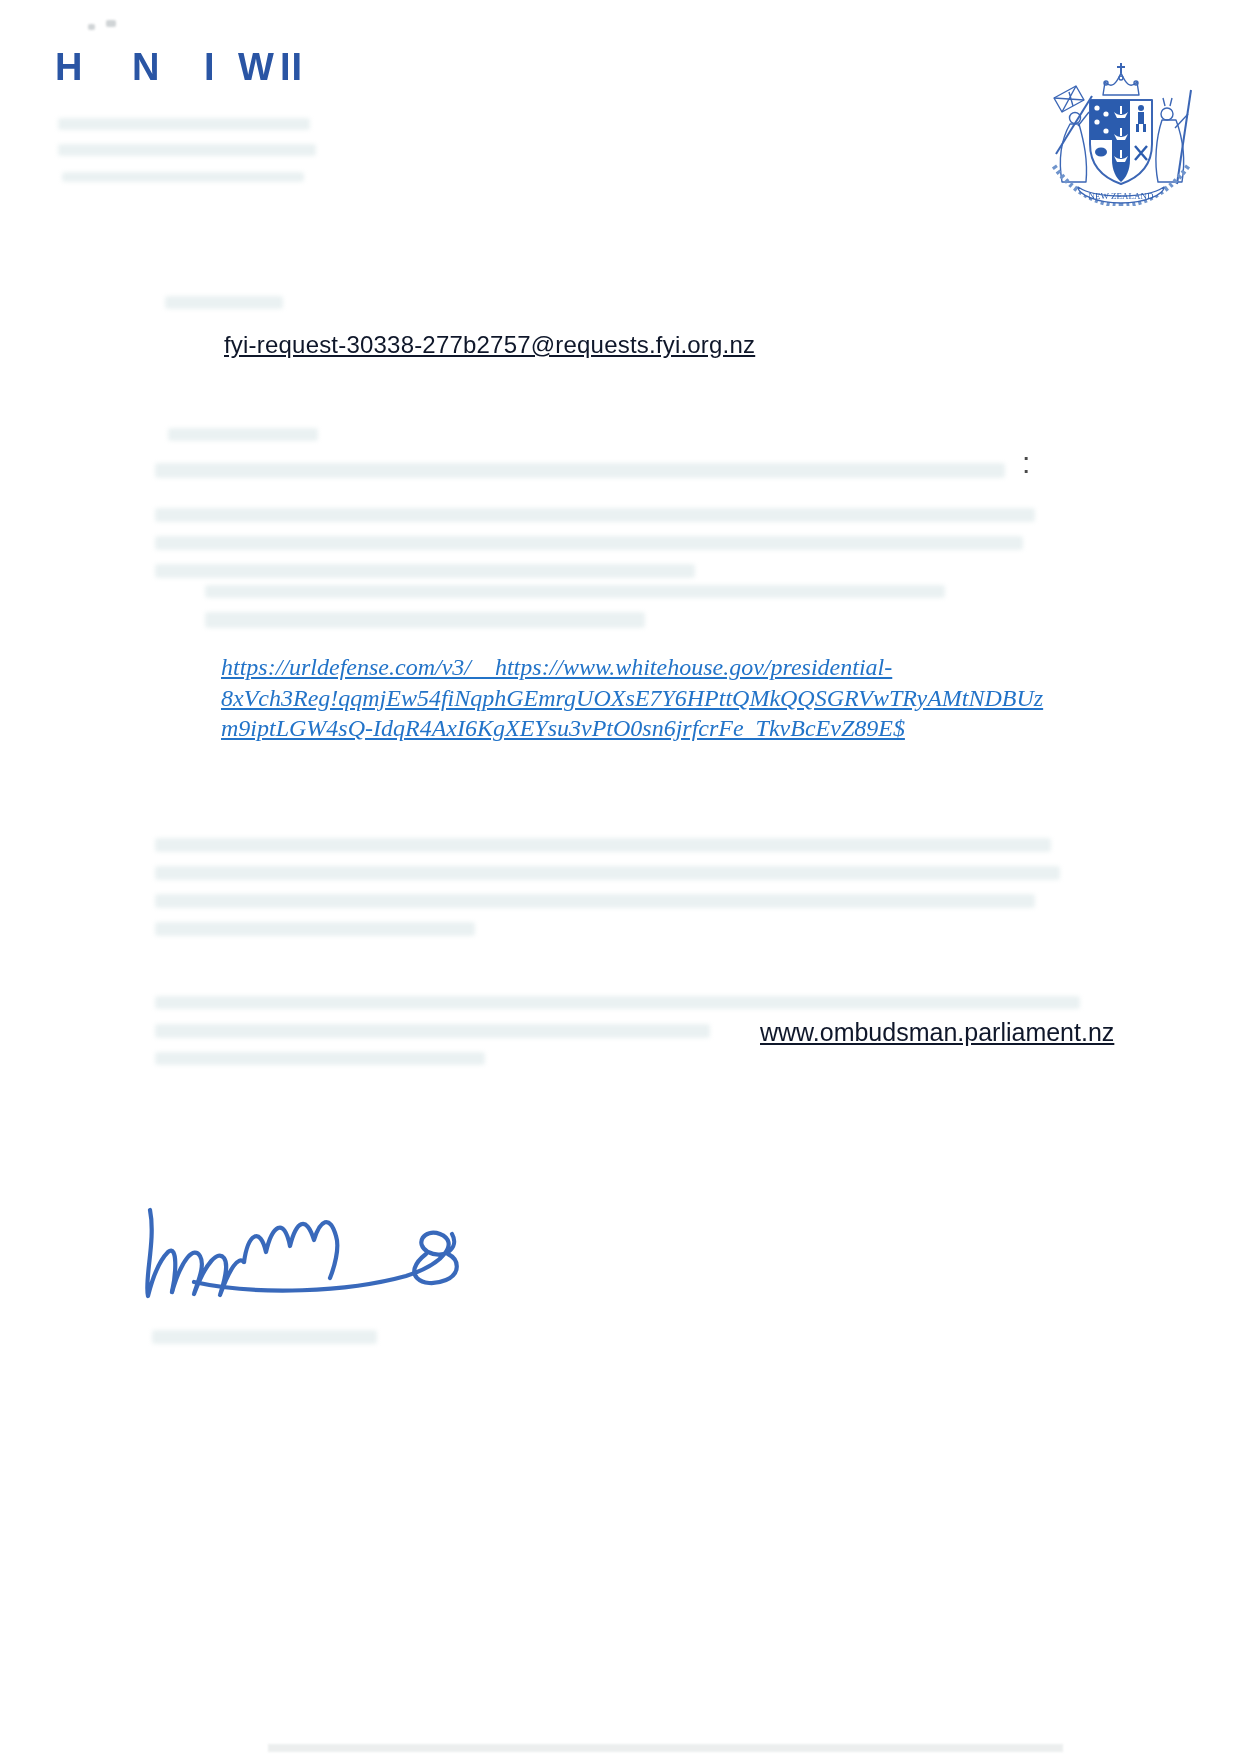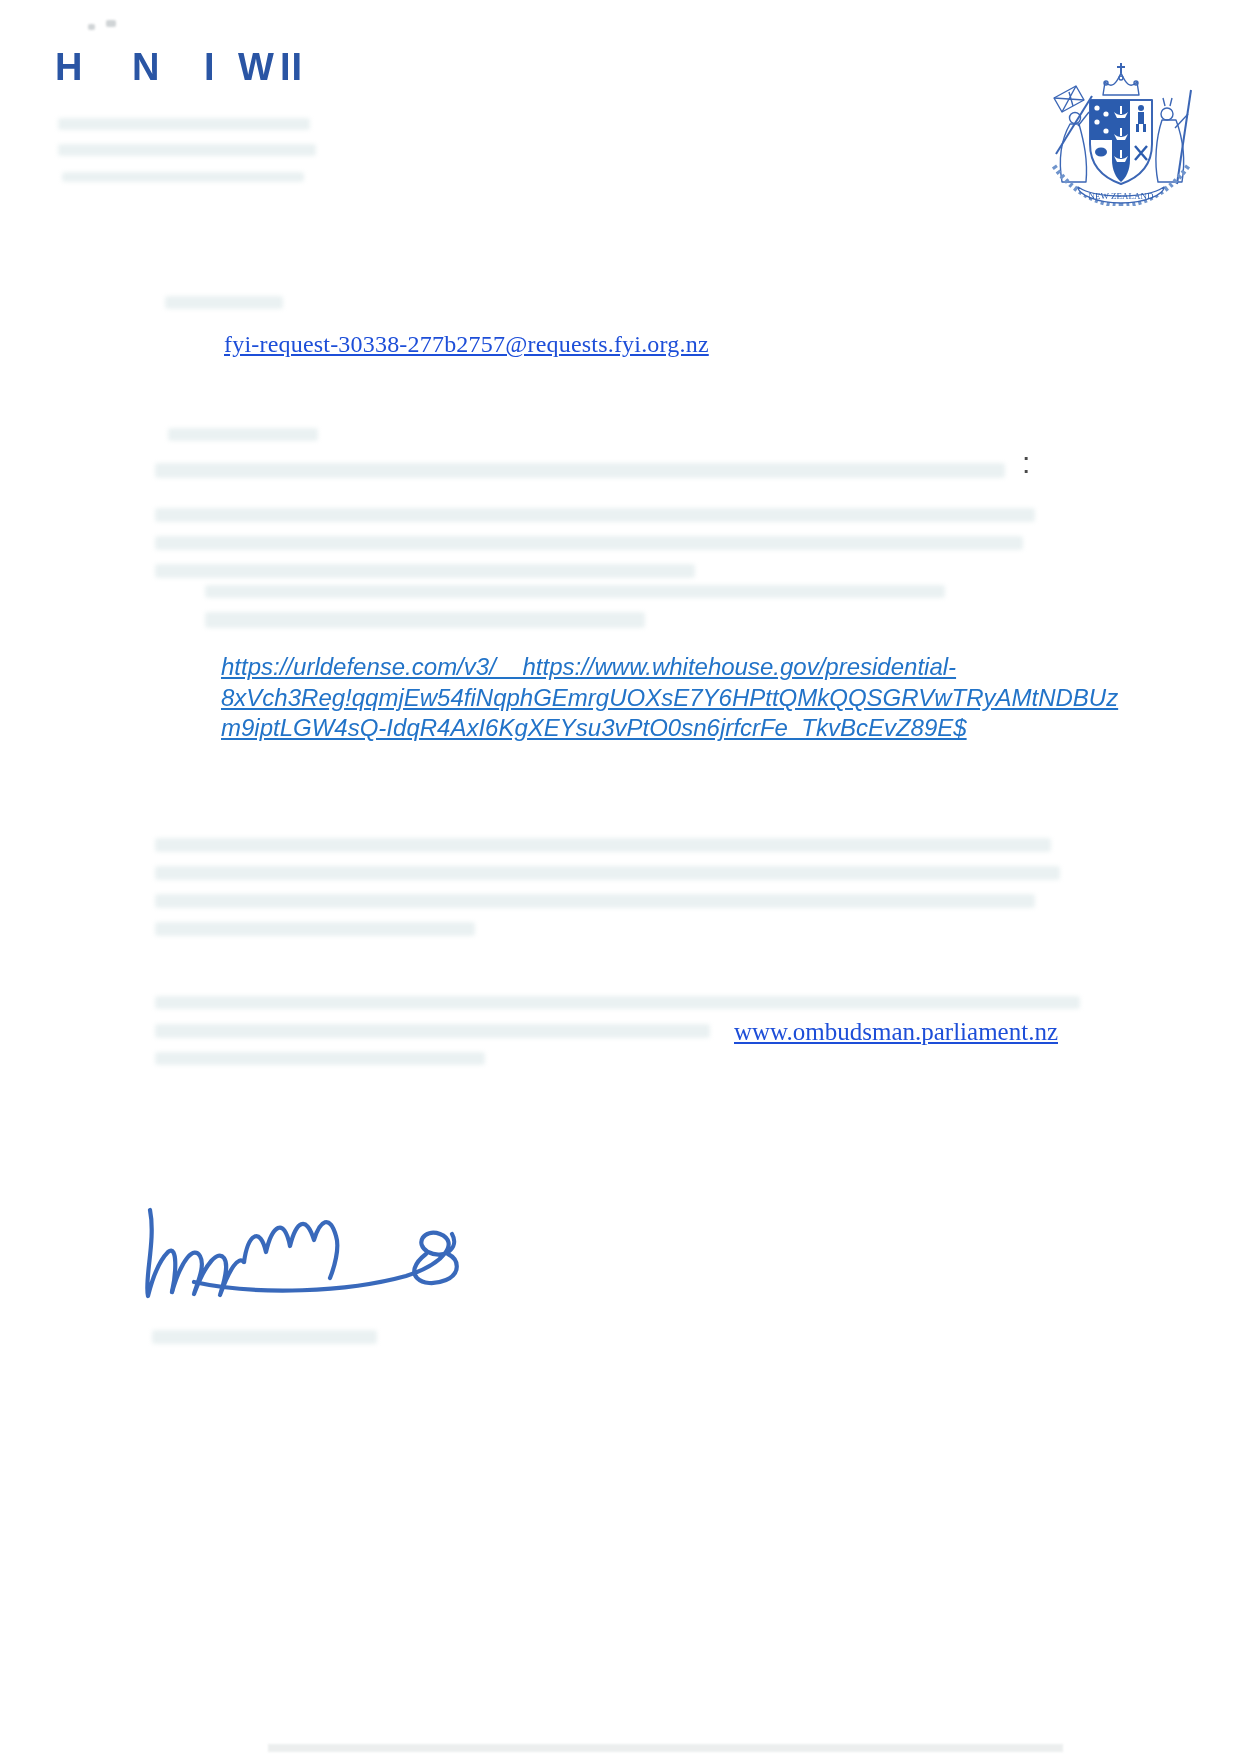--- a/index.html
+++ b/index.html
@@ -12,29 +12,29 @@
     position:absolute;top:46px;font-weight:bold;font-size:38px;
     color:#2a55a4;letter-spacing:1px;
   }
   
   .faint{
     position:absolute;background:rgba(186,209,212,0.30);
     border-radius:3px;filter:blur(2px);
   }
   .speck{position:absolute;background:rgba(150,160,165,0.45);border-radius:2px;filter:blur(1px);}
   
-  .doc-link{color:#1d4ed8;text-decoration:underline;cursor:pointer;font-family:Liberation Serif, serif;}
+  .doc-link{color:#0f172a;text-decoration:underline;cursor:pointer;}
   .email-link{position:absolute;left:224px;top:331px;font-size:24px;letter-spacing:0.2px;}
   .colon{position:absolute;left:1022px;top:446px;font-size:30px;color:#4a4a4a;}
   .url-block{
     position:absolute;left:221px;top:652px;font-style:italic;
     font-size:24px;line-height:30.5px;display:block;text-decoration:none;
   }
-  .url-line{display:block;text-decoration:underline;color:#2273c8;white-space:nowrap;}
-  .website-link{position:absolute;left:734px;top:1018px;font-size:25px;}
+  .url-line{display:block;text-decoration:underline;color:#2273c8;white-space:nowrap;font-family:Liberation Serif, serif;}
+  .website-link{position:absolute;left:760px;top:1018px;font-size:25px;}
   .crest{position:absolute;left:1026px;top:54px;}
   .signature{position:absolute;left:138px;top:1192px;}
   .bottom-band{
     position:absolute;left:268px;top:1744px;width:795px;height:8px;
     background:#e2e6e6;opacity:0.65;filter:blur(1px);
   }
 </style>
 </head>
 <body>
 

